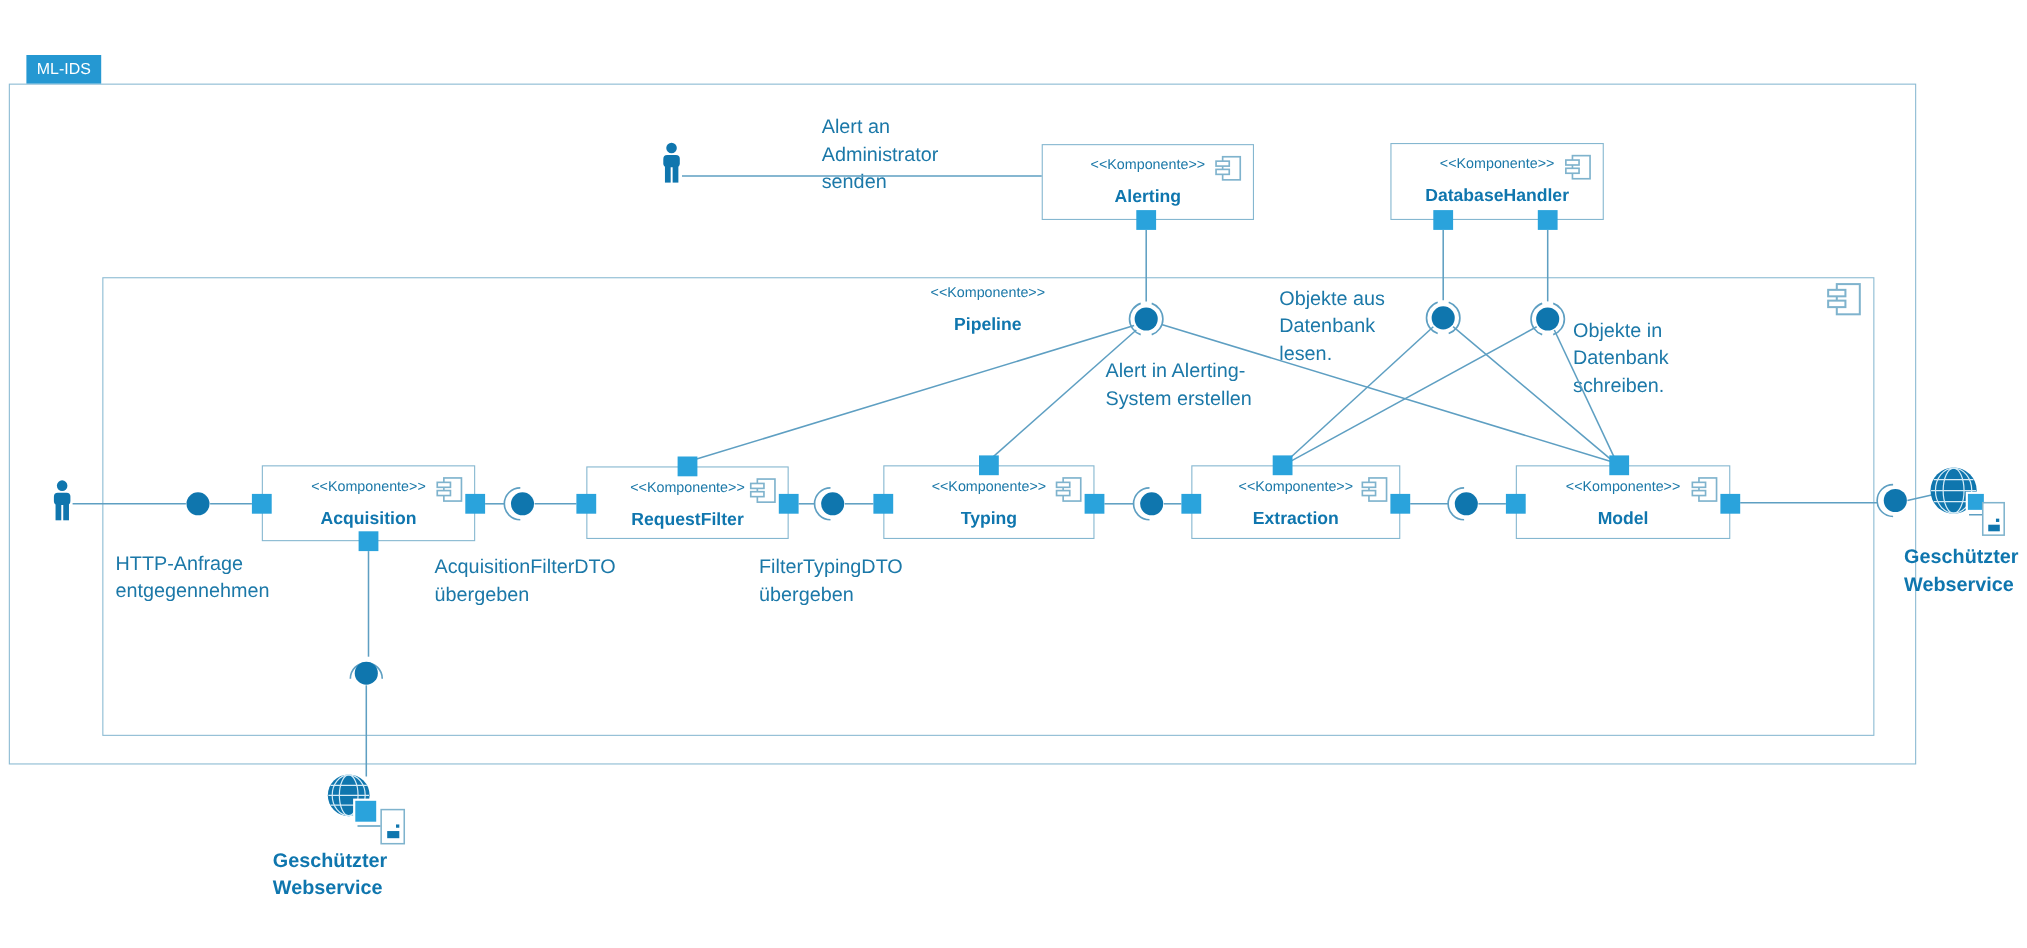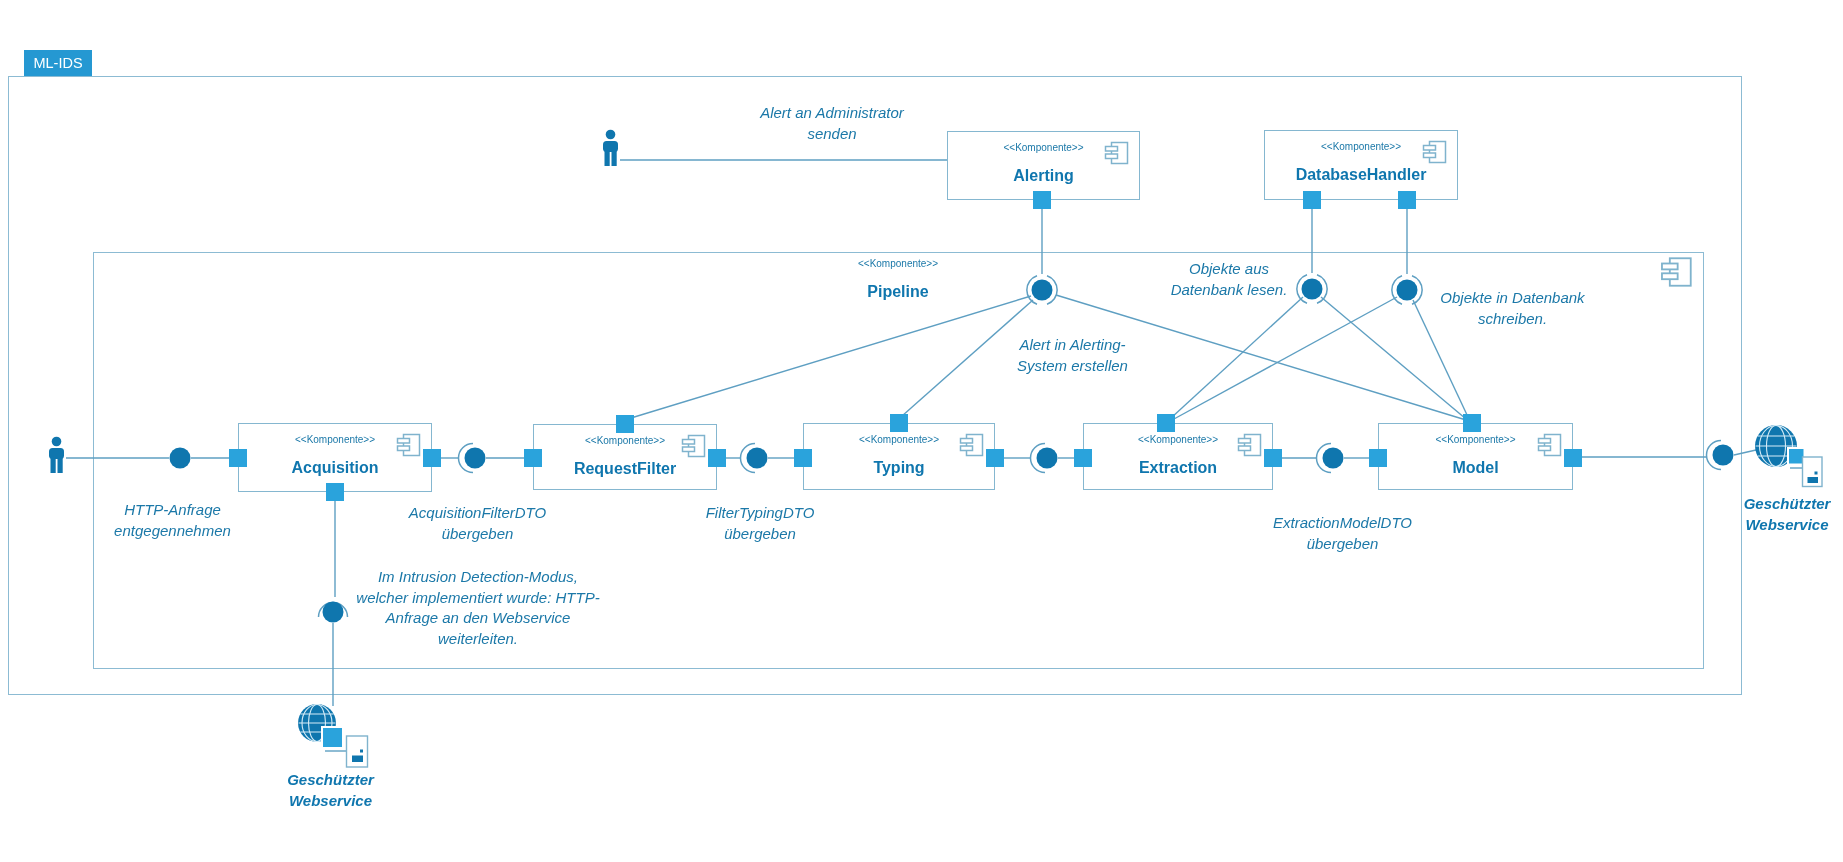--- a/index.html
+++ b/index.html
@@ -2,25 +2,25 @@
 <html><head>
 <meta charset="utf-8">
 <style>
   html,body{margin:0;padding:0;background:#fff;}
   .stage{position:relative;width:1843px;height:862px;background:#fff;
          font-family:"Liberation Sans",sans-serif;overflow:hidden;}
   .frame{position:absolute;border:1.6px solid #8CBBD3;background:transparent;z-index:1;}
   .tab{position:absolute;left:24px;top:50px;width:68px;height:26px;background:#2598D2;
        color:#fff;font-size:14.5px;line-height:26px;text-align:center;z-index:2;}
   .comp{position:absolute;background:#fff;border:1.5px solid #85B7D0;z-index:2;box-sizing:border-box;}
-  .stereo{font-size:10px;color:#1B78A8;text-align:center;margin-top:10px;}
+  .stereo{font-size:13px;color:#1B78A8;text-align:center;margin-top:10px;}
   .cname{font-size:16px;font-weight:bold;color:#0F76AE;text-align:center;margin-top:14px;}
   .comp-icon{position:absolute;top:9px;right:9px;}
   .pl-label{position:absolute;z-index:3;}
-  .lbl{position:absolute;font-size:15px;line-height:1.38;color:#1B78A8;text-align:center;z-index:3;font-style:italic;}
+  .lbl{position:absolute;font-size:18px;line-height:1.38;color:#1B78A8;text-align:left;z-index:3;}
   .lbl-bold{font-weight:bold;color:#0F76AE;}
   svg.overlay{position:absolute;left:0;top:0;z-index:4;pointer-events:none;}
 </style>
 </head>
 <body>
 
 <div class="stage">
 
   <div class="tab">ML-IDS</div>
   <div class="frame" style="left:8px;top:76px;width:1732px;height:617px;"></div>
@@ -103,25 +103,23 @@
       <rect x="7.5" y="1.5" width="16" height="21" fill="#fff" stroke="#7FB3CD" stroke-width="1.5"></rect>
       <rect x="1.5" y="5.5" width="12" height="4.5" fill="#fff" stroke="#7FB3CD" stroke-width="1.5"></rect>
       <rect x="1.5" y="13" width="12" height="4.5" fill="#fff" stroke="#7FB3CD" stroke-width="1.5"></rect>
     </svg>
   </div>
 
   <div class="lbl" style="left:747px;top:103px;width:170px;">Alert an Administrator senden</div>
   <div class="lbl" style="left:105px;top:500px;width:135px;">HTTP-Anfrage entgegennehmen</div>
   <div class="lbl" style="left:395px;top:503px;width:165px;">AcquisitionFilterDTO übergeben</div>
   <div class="lbl" style="left:690px;top:503px;width:140px;">FilterTypingDTO übergeben</div>
-  <div class="lbl" style="left:1260px;top:513px;width:165px;">ExtractionModelDTO übergeben</div>
   <div class="lbl" style="left:1163px;top:259px;width:132px;">Objekte aus Datenbank lesen.</div>
   <div class="lbl" style="left:1430px;top:288px;width:165px;">Objekte in Datenbank schreiben.</div>
-  <div class="lbl" style="left:1005px;top:325px;width:135px;margin-top:10px;">Alert in Alerting-System erstellen</div>
-  <div class="lbl" style="left:353px;top:567px;width:250px;">Im Intrusion Detection-Modus, welcher implementiert wurde: HTTP-Anfrage an den Webservice weiterleiten.</div>
+  <div class="lbl" style="left:1005px;top:325px;width:135px;">Alert in Alerting-System erstellen</div>
   <div class="lbl lbl-bold" style="left:248px;top:770px;width:165px;">Geschützter Webservice</div>
   <div class="lbl lbl-bold" style="left:1731px;top:494px;width:112px;">Geschützter Webservice</div>
 
   <svg class="overlay" width="1843" height="862" viewBox="0 0 1843 862">
 
     <g stroke="#5E9FC2" stroke-width="1.4" fill="none">
       <path d="M66 458 H169"></path>
         <path d="M191 458 H229"></path>
       <path d="M441 458 H459"></path>
         <path d="M486 458 H524"></path>

